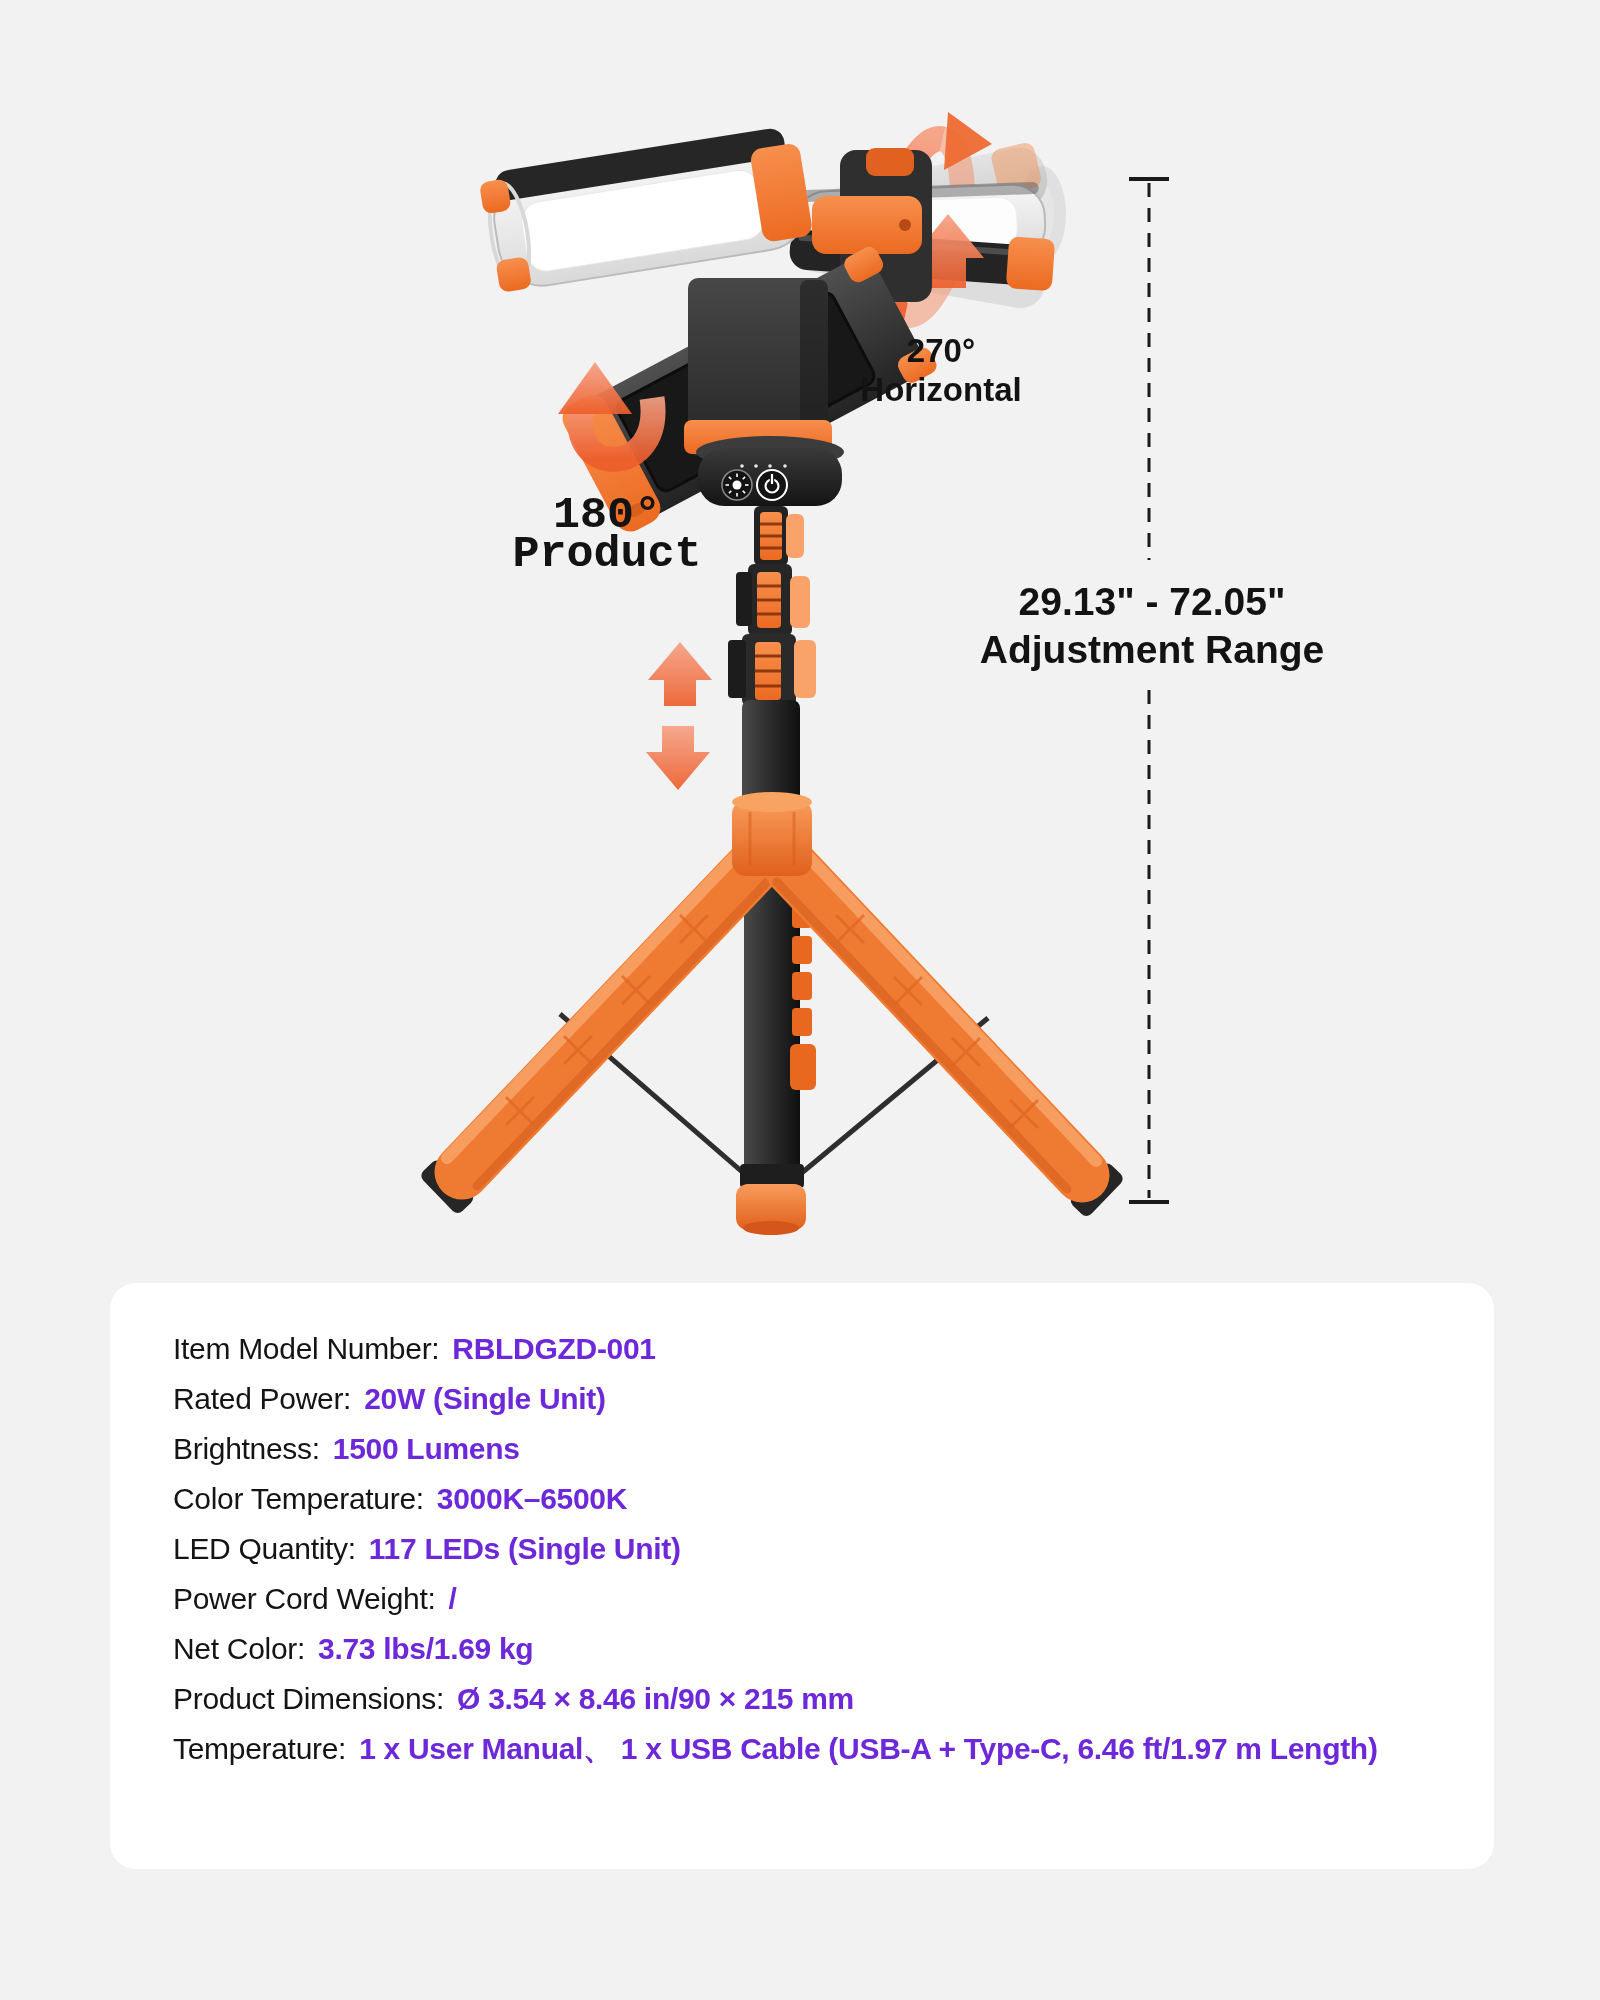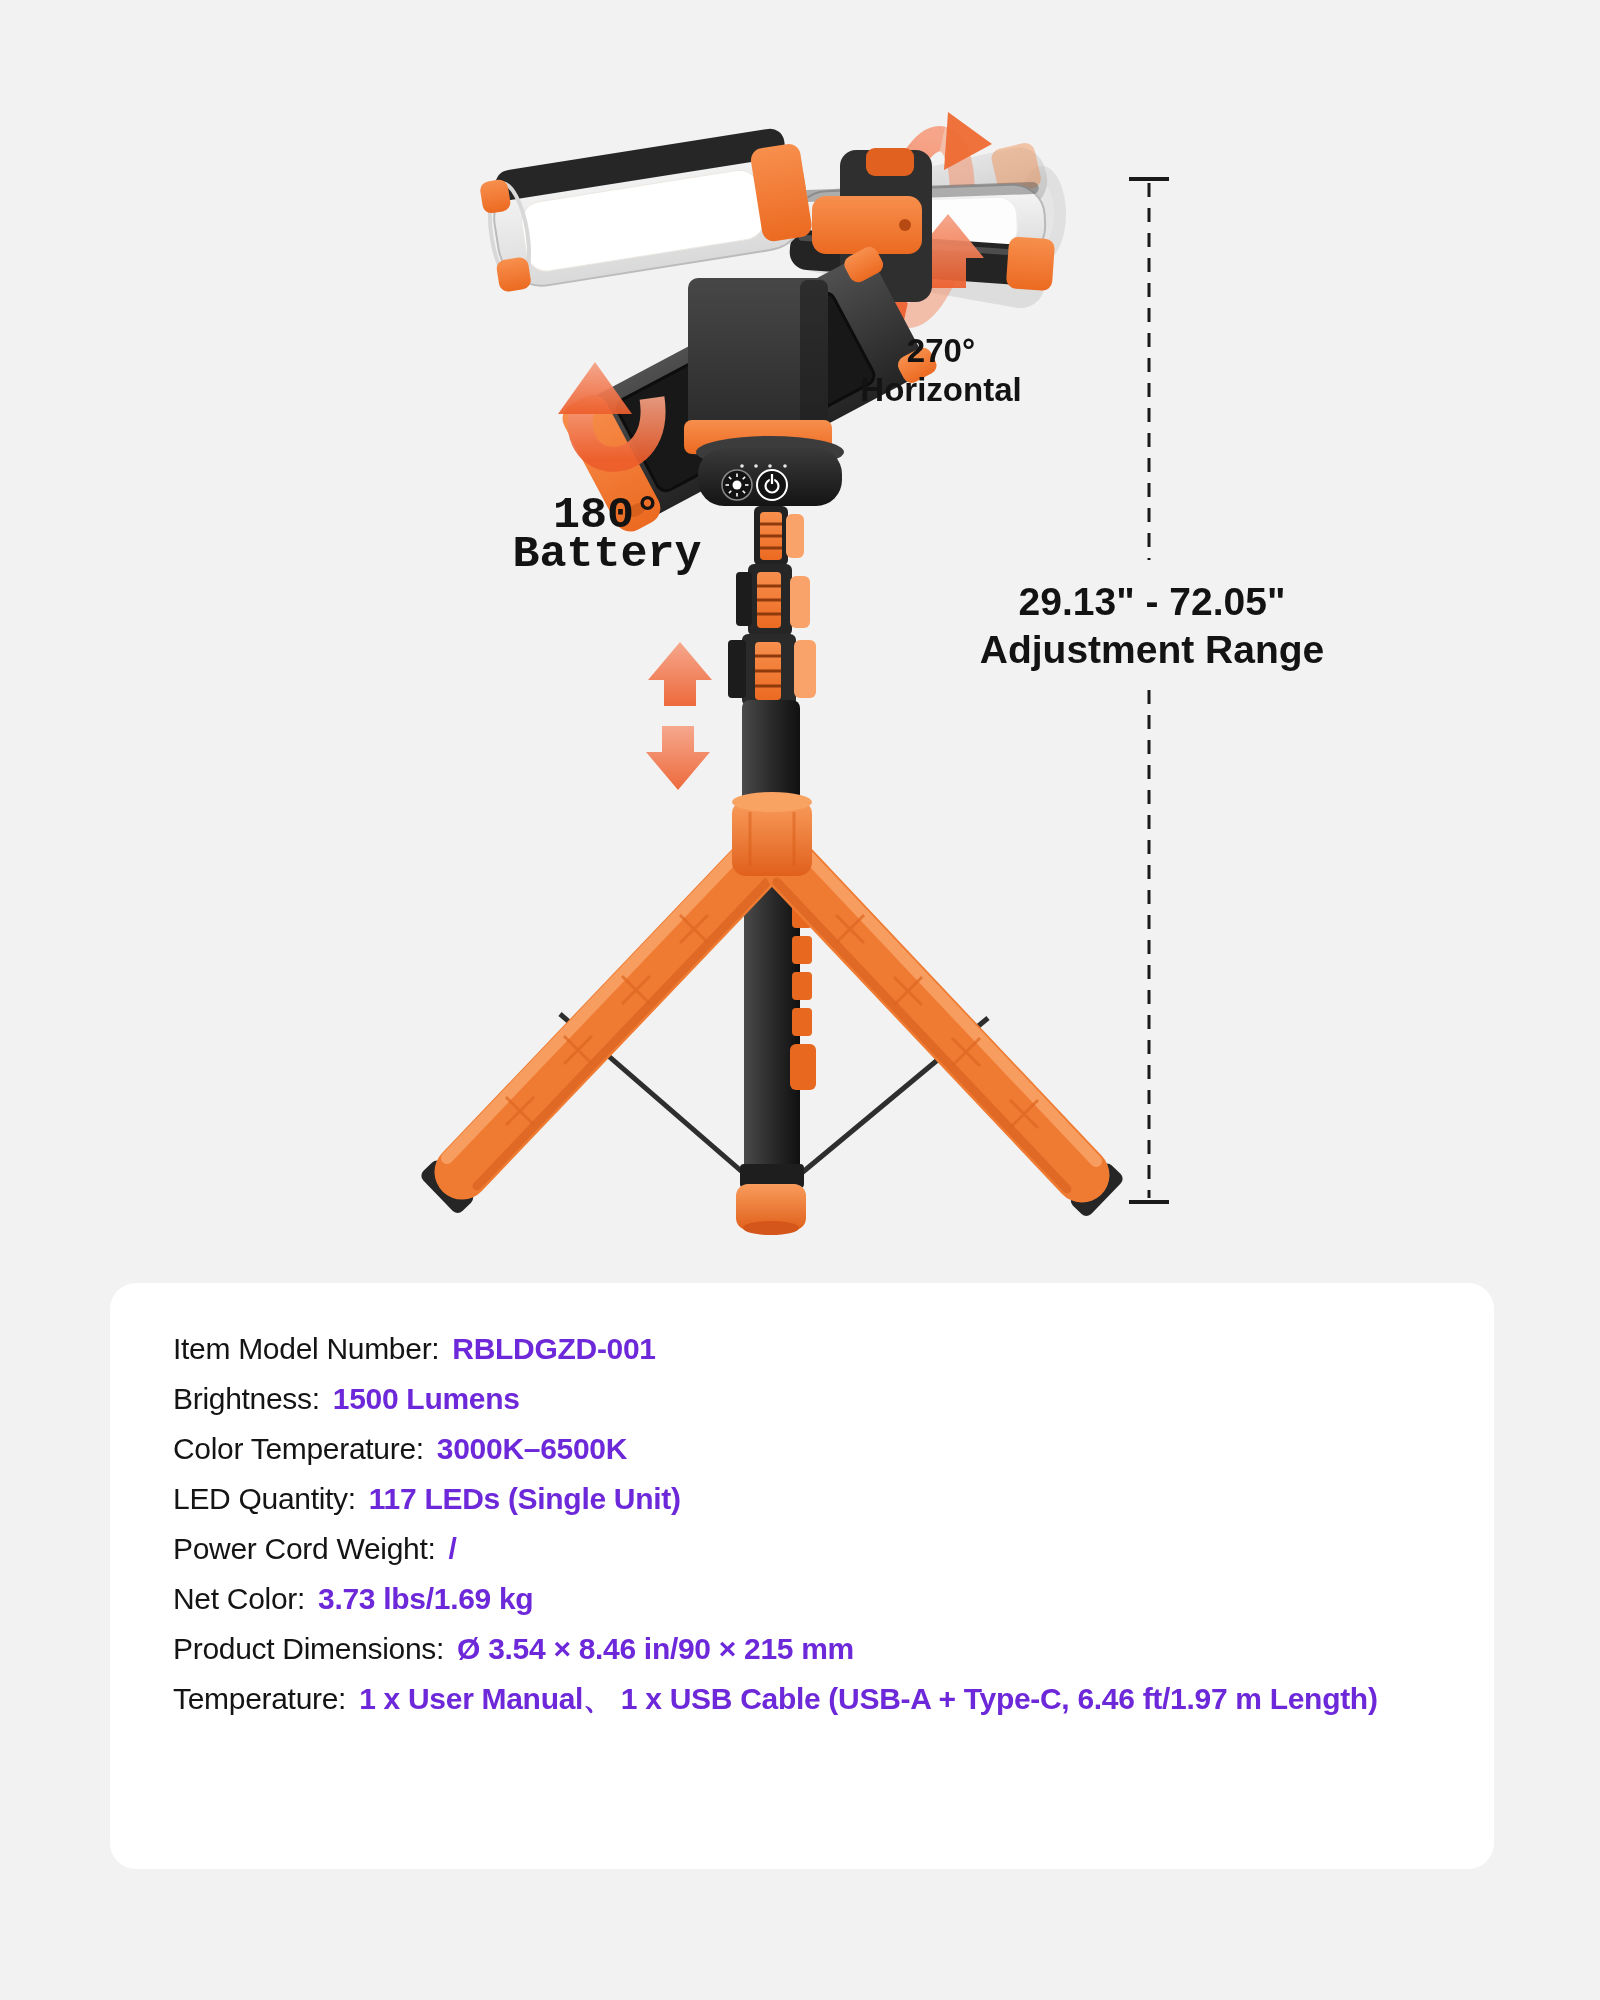--- a/index.html
+++ b/index.html
@@ -294,33 +294,36 @@
     <polygon points="680,642 712,680 696,680 696,706 664,706 664,680 648,680" fill="url(#arrowGrad)" opacity="0.92"></polygon>
     <polygon points="678,790 710,752 694,752 694,726 662,726 662,752 646,752" fill="url(#arrowGrad)" opacity="0.92"></polygon>
   </svg>
 
   <div class="ann ann-270">
     <div>270°</div>
     <div>Horizontal</div>
   </div>
   <div class="ann ann-180">
     <div>180°</div>
-    <div>Battery</div>
+    <div>Product</div>
   </div>
   <div class="ann ann-range">
     <div>29.13" - 72.05"</div>
     <div>Adjustment Range</div>
   </div>
 </div>
 
 <div class="spec-card">
   <div class="spec-row">
     <span class="spec-label">Item Model Number:</span><span class="spec-value">RBLDGZD-001</span>
   </div>
   <div class="spec-row">
+    <span class="spec-label">Rated Power:</span><span class="spec-value">20W (Single Unit)</span>
+  </div>
+  <div class="spec-row">
     <span class="spec-label">Brightness:</span><span class="spec-value">1500 Lumens</span>
   </div>
   <div class="spec-row">
     <span class="spec-label">Color Temperature:</span><span class="spec-value">3000K–6500K</span>
   </div>
   <div class="spec-row">
     <span class="spec-label">LED Quantity:</span><span class="spec-value">117 LEDs (Single Unit)</span>
   </div>
   <div class="spec-row">
     <span class="spec-label">Power Cord Weight:</span><span class="spec-value">/</span>

